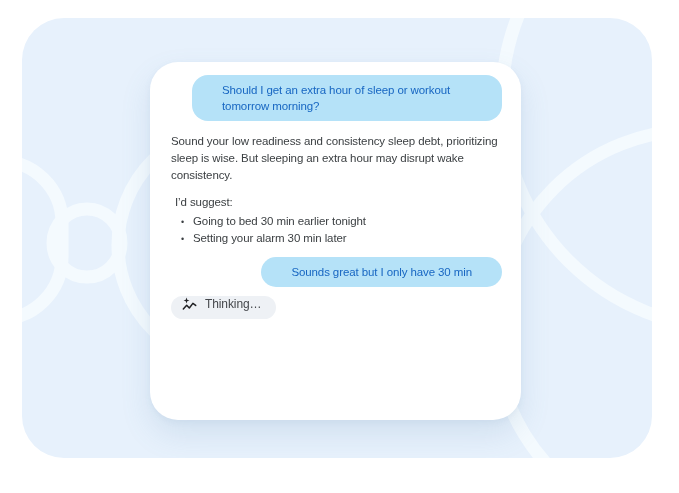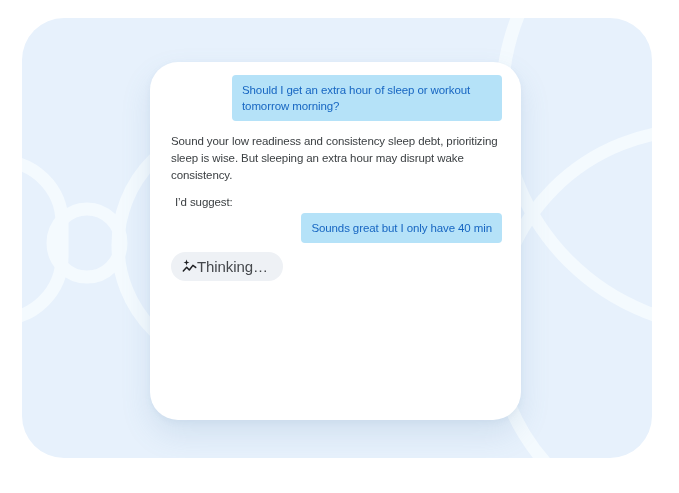--- a/index.html
+++ b/index.html
@@ -54,22 +54,22 @@
     display: flex;
     flex-direction: column;
     align-items: flex-start;
   }
   .bubble {
     background: var(--user-bubble-bg, #b5e2f8);
     color: var(--user-bubble-text, #1766c2);
     font-size: 11.5px;
     line-height: 16px;
     letter-spacing: -0.1px;
-    padding: 7px 10px;
-    border-radius: 4px;
+    padding: 7px 30px;
+    border-radius: 16px;
   }
   .bubble.first {
     align-self: flex-end;
     max-width: 250px;
     margin: 0 0 12px 0;
   }
   .bubble.second {
     align-self: flex-end;
     white-space: nowrap;
     margin: 0 0 9px 0;
@@ -99,25 +99,26 @@
   ul.suggestions li::before {
     content: "•";
     position: absolute;
     left: 1px;
     top: 1px;
     font-size: 9px;
   }
   .thinking {
     display: flex;
     align-items: center;
+    gap: 8px;
     background: var(--thinking-bg, #eef1f5);
     border-radius: 16px;
-    padding: 7px 15px 7px 11px;
+    padding: 1px 15px 7px 11px;
     color: var(--thinking-text, #45484c);
-    font-size: 15px;
+    font-size: 12px;
     line-height: 15px;
     letter-spacing: -0.1px;
   }
   .thinking svg { display: block; }
 </style>
 </head>
 <body>
 
 <div class="stage">
   <div class="panel">
@@ -133,24 +134,28 @@
     <div class="card">
 
       <div class="bubble first">
         <span>Should I get an extra hour of sleep or workout tomorrow morning?</span>
       </div>
 
       <p class="msg"><span>Sound your </span><span class="b">low readiness</span><span> and </span><span class="b">consistency sleep debt</span><span>, prioritizing sleep is wise. But sleeping an extra hour may disrupt wake consistency.</span></p>
 
       <p class="msg suggest-label">I’d suggest:</p>
 
+      <ul class="suggestions">
+        <li>Going to bed 30 min earlier tonight</li>
+        <li>Setting your alarm 30 min later</li>
+      </ul>
 
 
       <div class="bubble second">
-        <span>Sounds great but I only have 40 min</span>
+        <span>Sounds great but I only have 30 min</span>
       </div>
 
       <div class="thinking">
         <svg width="15" height="15" viewBox="0 0 16 16" aria-hidden="true">
           <path d="M4.8 0.6 L5.6 2.9 7.9 3.7 5.6 4.5 4.8 6.8 4 4.5 1.7 3.7 4 2.9 Z" fill="#202124" stroke="none"></path>
           <polyline points="1.4,12.8 5,8.8 7.8,11.8 11.6,6.8 14.6,9" fill="none" stroke="#202124" stroke-width="1.6" stroke-linecap="round" stroke-linejoin="round"></polyline>
         </svg>
         <span>Thinking…</span>
       </div>
 

